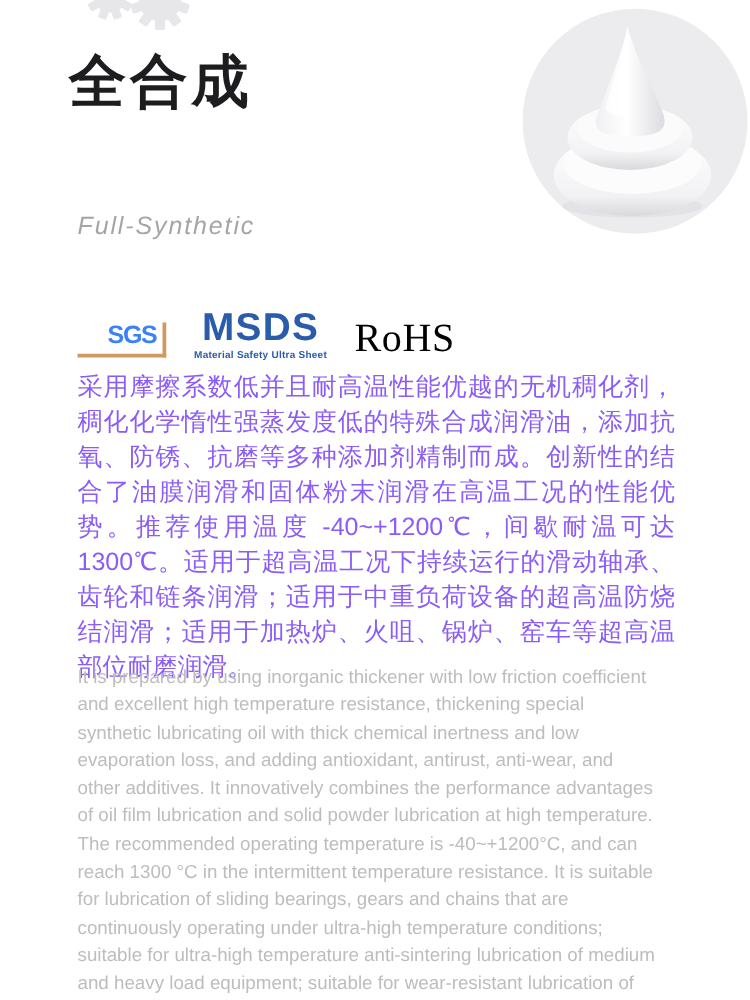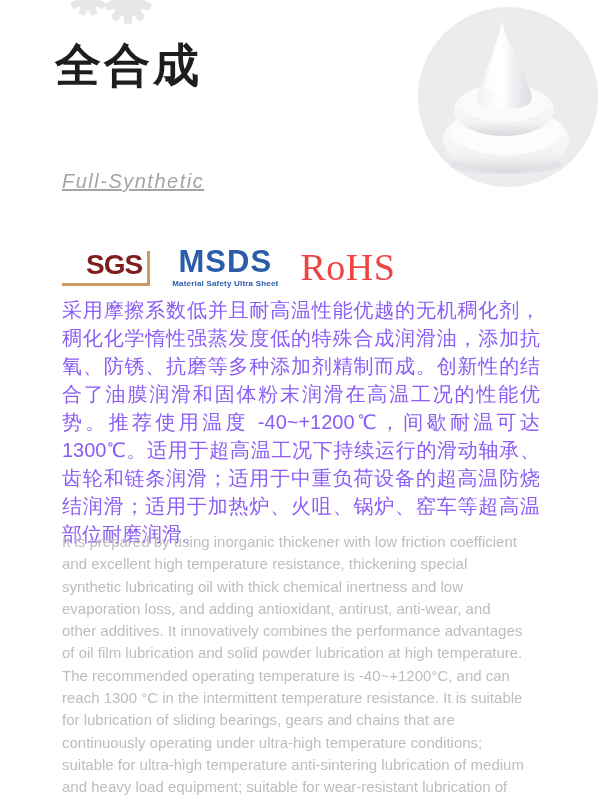--- a/index.html
+++ b/index.html
@@ -23,45 +23,45 @@
     font-size:46px; font-weight:600; color:#1d1d1f;
     letter-spacing:3px; line-height:1.1;
   }
   .title-cn-2 {
     font-size:44px; font-weight:700; color:#d83b32;
     letter-spacing:2px; line-height:1.1; margin-top:8px;
   }
   .subtitle-block {
     position:absolute; left:62px; top:164px;
     font-size:20px; font-style:italic; color:#a5a5a7;
-    line-height:35px; letter-spacing:1.5px;text-decoration:underline;
+    line-height:35px; letter-spacing:1.5px;
   }
 
   
   .cert-row {
     position:absolute; left:62px; top:240px;
     display:flex; align-items:flex-end; gap:22px; height:50px;
   }
   .sgs-logo {
     position:relative; display:inline-block;
     padding:0 5px 4px 24px;
     border-bottom:3px solid #cf9a62;
     border-right:3px solid #cf9a62;
     margin-bottom:4px;
   }
   .sgs-text {
-    font-size:28px; font-weight:700; color:#7f1d1d;
+    font-size:20px; font-weight:700; color:#3b82f6;
     letter-spacing:-1px; line-height:1;
   }
   .msds-logo { text-align:center; color:#2b5ca9; margin-bottom:2px; }
   .msds-main { font-size:31px; font-weight:700; letter-spacing:1px; line-height:1; }
   .msds-sub  { font-size:8px; font-weight:700; margin-top:2px; white-space:nowrap; letter-spacing:0.2px; }
   .rohs-logo {
     font-family:"Liberation Serif", serif;
-    font-size:38px; color:#ef4444; line-height:1; margin-bottom:4px;
+    font-size:32px; color:#000000; line-height:1; margin-bottom:4px;
     letter-spacing:0.5px;
   }
 
   
   .desc-cn {
     position:absolute; left:62px; top:296px; width:478px;
     font-size:20px; line-height:28px; color:#8b5cf6;
     text-align:justify; font-weight:500;
   }
   .desc-en {

